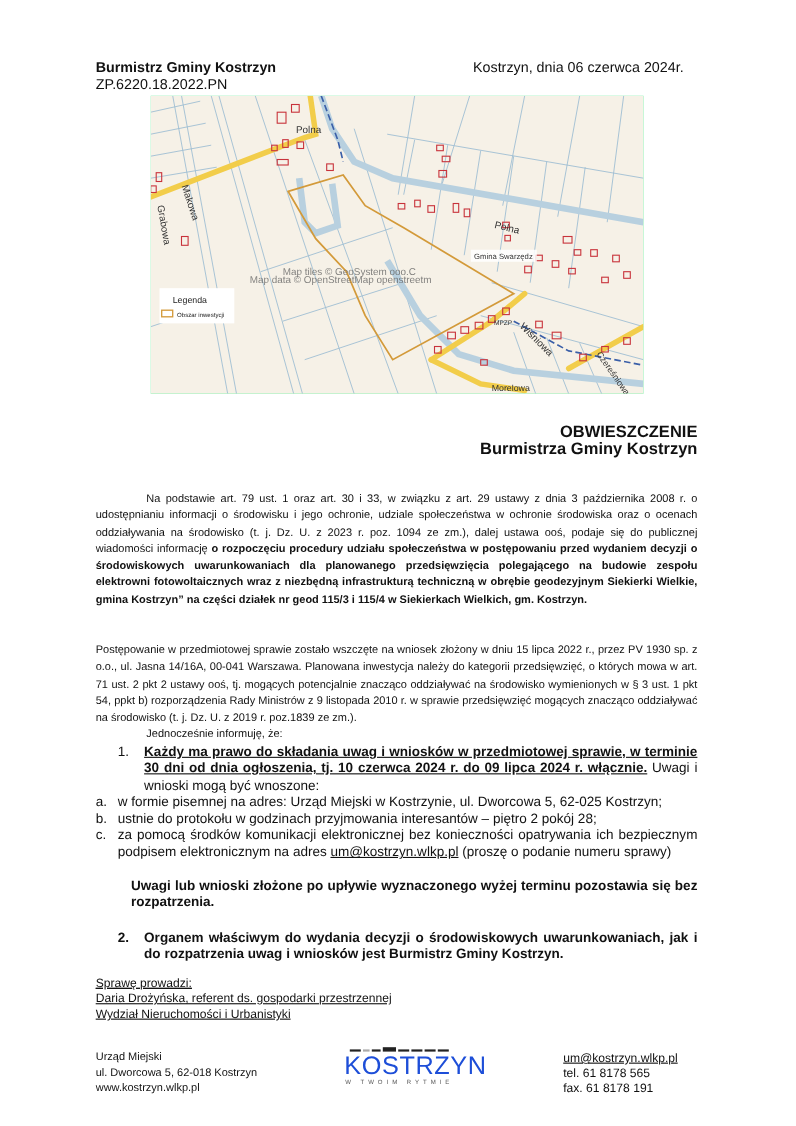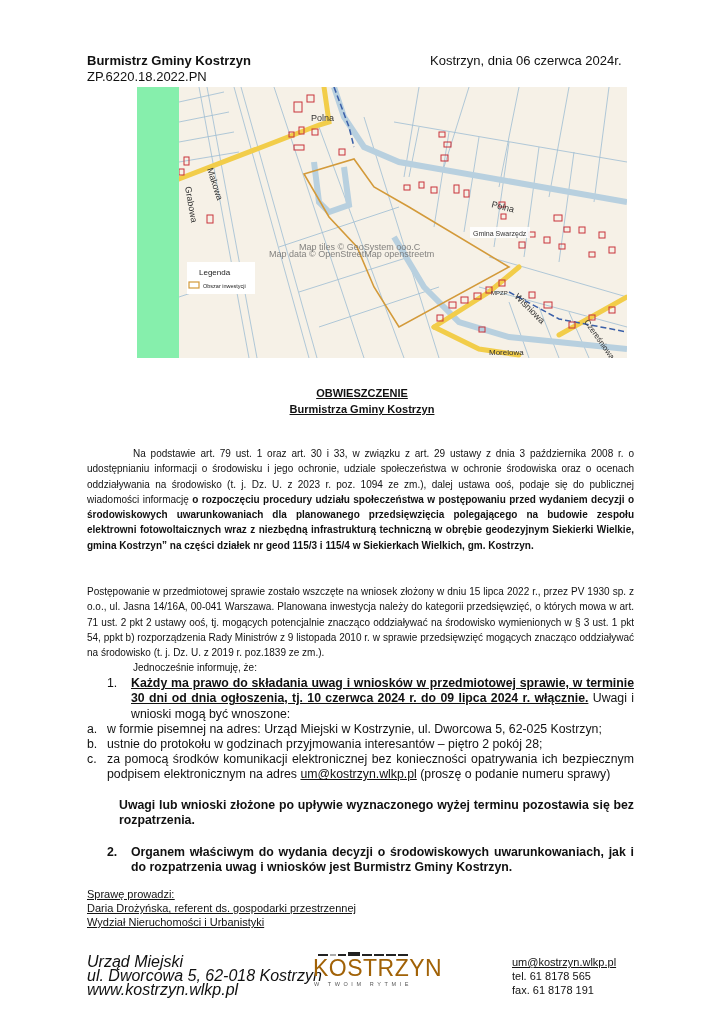--- a/index.html
+++ b/index.html
@@ -3,36 +3,36 @@
 <meta charset="utf-8">
 <style>
   html, body { margin: 0; padding: 0; background: #ffffff; }
   body { width: 724px; height: 1024px; position: relative; overflow: hidden;
          font-family: "Liberation Sans", sans-serif; color: #111; font-size: 12.3px; }
   .abs { position: absolute; }
   .b { font-weight: bold; }
   .u { text-decoration: underline; }
   .hdr-left { left: 87px; top: 53px; line-height: 16px; font-size: 13px; }
   .hdr-right { left: 430px; top: 53px; font-size: 13px; line-height: 16px; }
-  .map { left: 137px; top: 87px; width: 448px; height: 271px; background: #86efac; overflow: hidden; padding-left: 42px; }
+  .map { left: 137px; top: 87px; width: 448px; height: 271px; background: #86efac; overflow: hidden; }
   .map svg { display: block; }
-  .title-block { left: 90px; top: 385px; width: 544px; text-align: center; line-height: 16px; font-size: 11px; text-decoration: underline; }
+  .title-block { left: 90px; top: 385px; width: 544px; text-align: right; line-height: 16px; font-size: 15px; }
   .para { left: 87px; width: 547px; text-align: justify; line-height: 15.3px; font-size: 10px; }
   .para p { margin: 0; }
   .indent { text-indent: 46px; }
   .list-row { position: absolute; left: 87px; width: 547px; line-height: 15.3px; }
   .list-row .num { position: absolute; left: 0; }
   .list-row .txt { position: absolute; left: 44px; right: 0; text-align: justify; }
   .footer-left { left: 87px; top: 887px; line-height: 14px; font-size: 11px; text-decoration: underline; }
-  .addr-left { left: 87px; top: 955px; line-height: 14px; font-size: 16px; font-style: italic; }
+  .addr-left { left: 87px; top: 955px; line-height: 14px; font-size: 10px; }
   .addr-right { left: 512px; top: 955px; line-height: 14px; font-size: 11px; }
   .logo { left: 313px; top: 951px; width: 100px; text-align: center; }
   .logo .bars { display: flex; gap: 2px; justify-content: center; height: 5px; margin-bottom: 1px; align-items: flex-end; }
   .logo .bars span { display: block; height: 2px; background: #222; }
-  .logo .word { font-size: 23px; letter-spacing: 0.5px; color: #a16207; line-height: 22px; font-weight: normal; }
+  .logo .word { font-size: 23px; letter-spacing: 0.5px; color: #1d4ed8; line-height: 22px; font-weight: normal; }
   .logo .tag { font-size: 5.5px; letter-spacing: 3.6px; color: #555; margin-top: 2px; }
   a { color: #111; }
 </style>
 </head>
 <body>
 
 <div class="abs hdr-left">
   <div class="b">Burmistrz Gminy Kostrzyn</div>
   <div>ZP.6220.18.2022.PN</div>
 </div>

